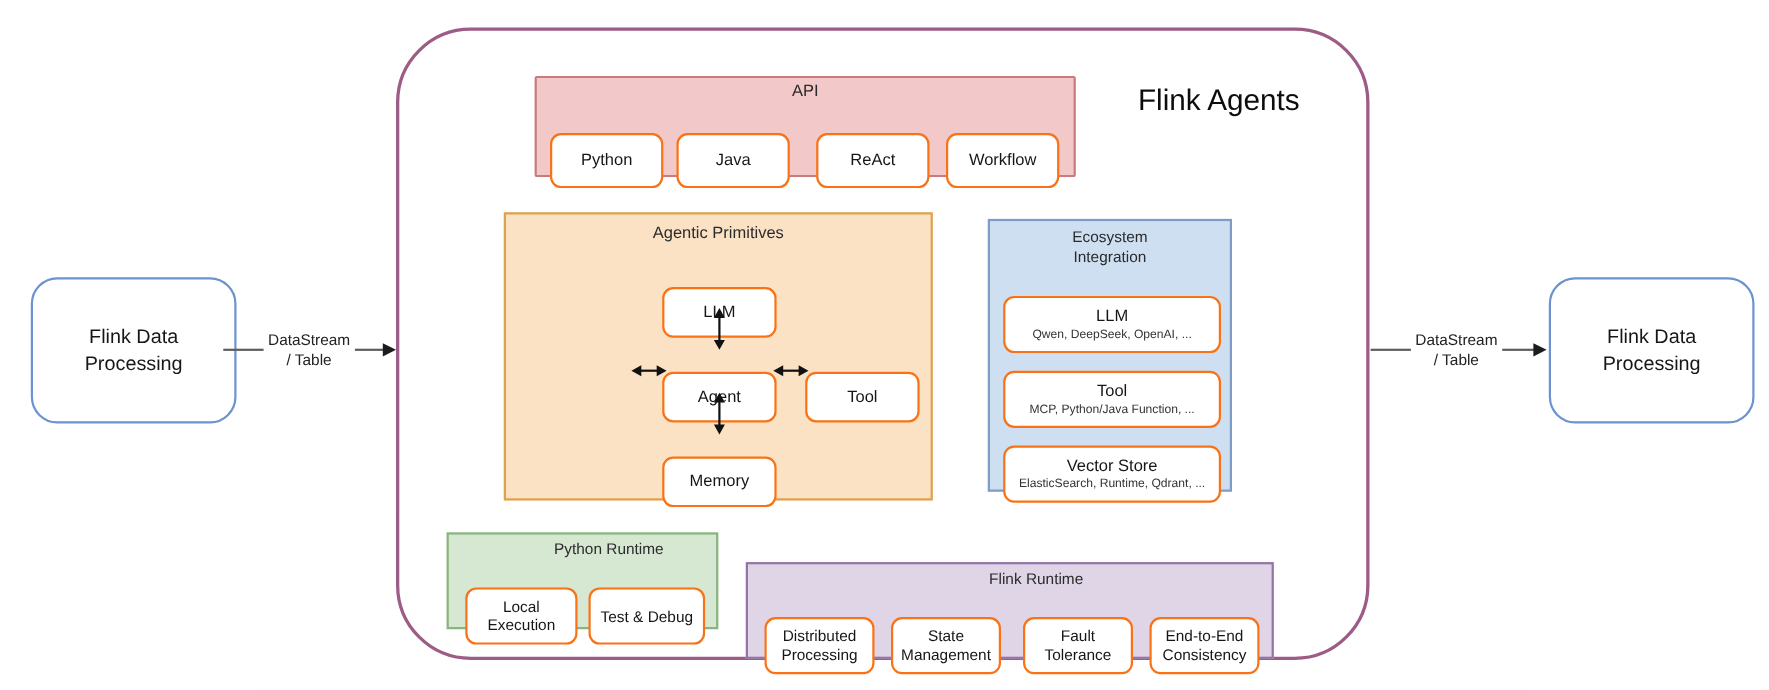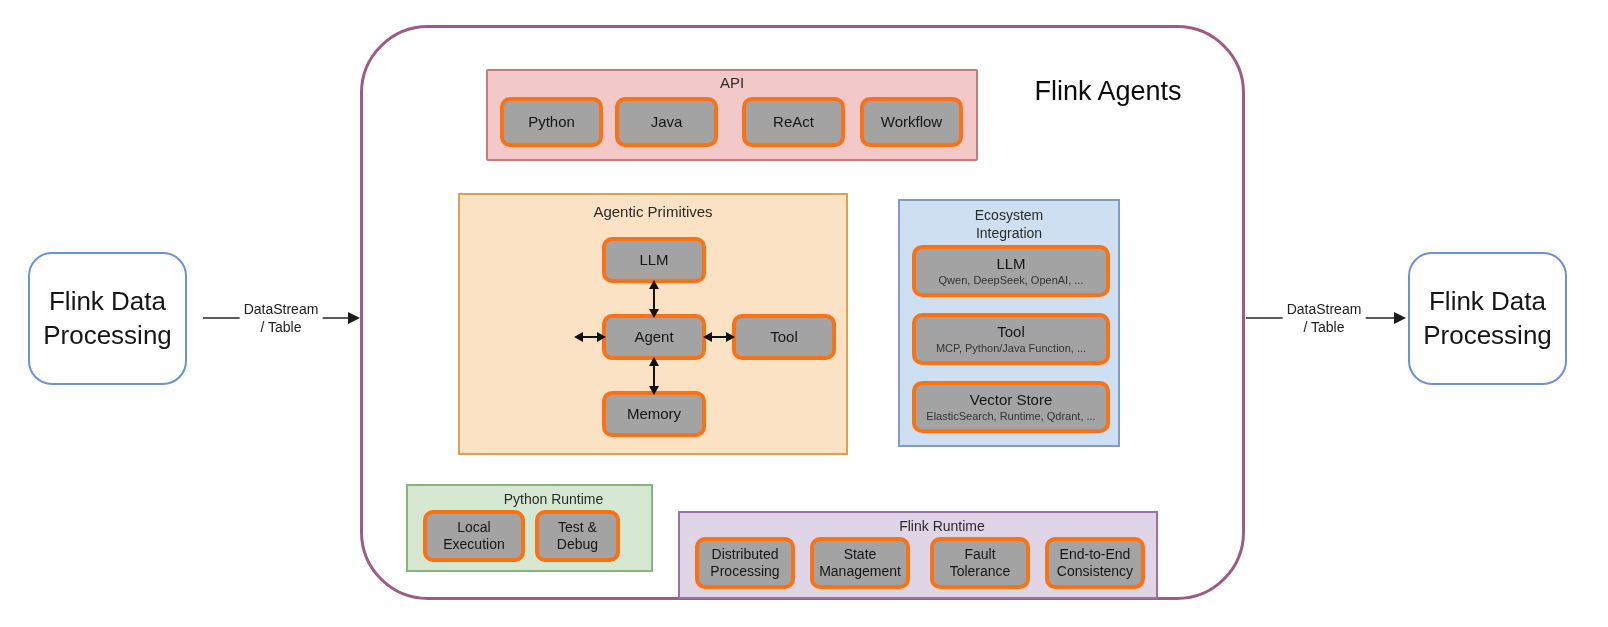--- a/index.html
+++ b/index.html
@@ -6,24 +6,24 @@
   html,body { background:#f6f6f6; }
   body { font-family:"Liberation Sans", sans-serif; color:#111; }
   #canvas {
     position:relative; width:1608px; height:627px; background:#ffffff;
     overflow:hidden;
   }
   .pre { white-space:pre-line; }
 
   
   .end-node {
-    position:absolute; width:159px; height:133px;
+    position:absolute; width:187px; height:133px;
     background:#fff; border:2.5px solid #6c93cf; border-radius:24px;
     display:flex; align-items:center; justify-content:center;
-    font-size:26px; line-height:1.3; text-align:center; color:#161616;
+    font-size:18px; line-height:1.3; text-align:center; color:#161616;
   }
   #left-node  { left:28px;  top:252px; }
   #right-node { left:1408px; top:252px; }
 
   
   .edge-line { position:absolute; height:2.4px; background:#5d5d5d; }
   .edge-head {
     position:absolute; width:0; height:0;
     border-top:6px solid transparent; border-bottom:6px solid transparent;
     border-left:12px solid #1c1c1c;
@@ -41,23 +41,23 @@
   }
   #flink-agents-title {
     position:absolute; left:645px; top:48px; width:200px;
     text-align:center; font-size:27px; color:#0d0d0d;
   }
 
   .group { position:absolute; border-style:solid; border-width:2px; }
   .group-title { position:absolute; left:0; right:0; text-align:center; font-size:15px; color:#2b2b2b; line-height:1.25; }
 
   .wbox {
-    position:absolute; background:#a3a3a3; border:4px solid #f97316; border-radius:10px;
+    position:absolute; background:#ffffff; border:2px solid #f97316; border-radius:10px;
     display:flex; flex-direction:column; align-items:center; justify-content:center;
-    text-align:center; font-size:15px; line-height:1.2; color:#161616;
+    text-align:center; font-size:15px; line-height:1.2; color:#161616;margin-top:24px;
   }
 
   
   #api-group { left:123px; top:41px; width:492px; height:92px; background:#f3c8c8; border-color:#c97a7d; border-radius:2px; }
   
   #agentic-group { left:95px; top:165px; width:390px; height:262px; background:#fbe2c4; border-color:#dda24c; }
   
   #ecosystem-group { left:535px; top:171px; width:222px; height:248px; background:#cfdff2; border-color:#7e9cc6; font-size:14px; }
   #ecosystem-group .group-title { font-size:14px; }
   .eco-box { left:12px; width:198px; height:52px; }
@@ -156,21 +156,21 @@
       <div class="wbox eco-box" style="top:180px;">
         <div class="eco-name">Vector Store</div>
         <div class="eco-detail">ElasticSearch, Runtime, Qdrant, ...</div>
       </div>
     </div>
 
     <div id="python-group" class="group">
       <div class="group-title">Python Runtime</div>
       <div class="wbox rt-box pre" style="left:15px; width:102px;">Local
 Execution</div>
-      <div class="wbox rt-box pre" style="left:127px; width:85px;">Test &amp; Debug</div>
+      <div class="wbox rt-box pre" style="left:127px; width:106px;">Test &amp; Debug</div>
     </div>
 
     <div id="flinkrt-group" class="group">
       <div class="group-title">Flink Runtime</div>
       <div class="wbox rt-box pre" style="left:15px; width:100px;">Distributed
 Processing</div>
       <div class="wbox rt-box pre" style="left:130px; width:100px;">State
 Management</div>
       <div class="wbox rt-box pre" style="left:250px; width:100px;">Fault
 Tolerance</div>

